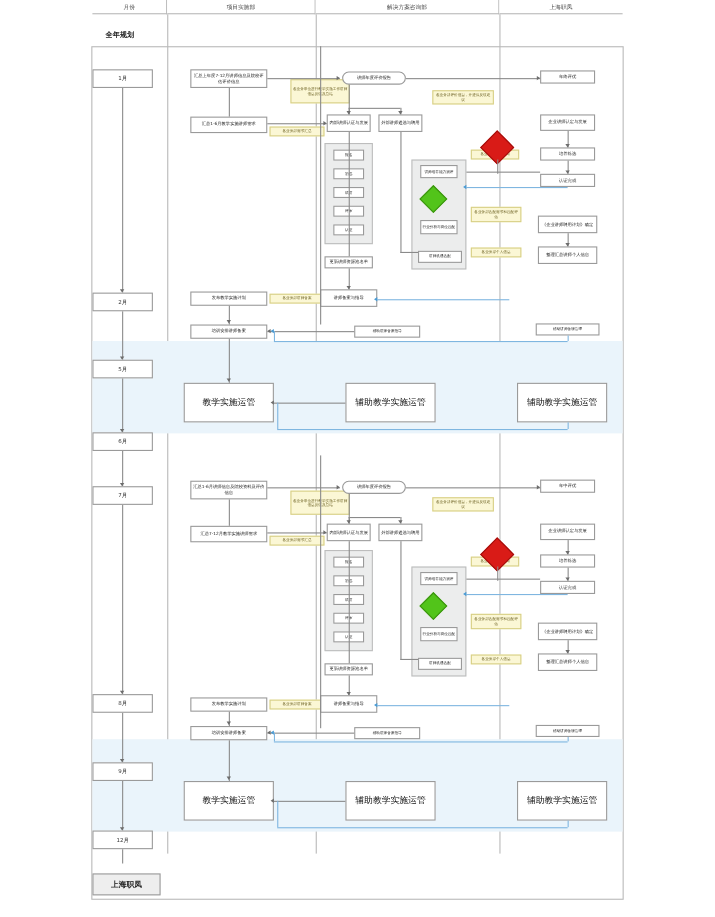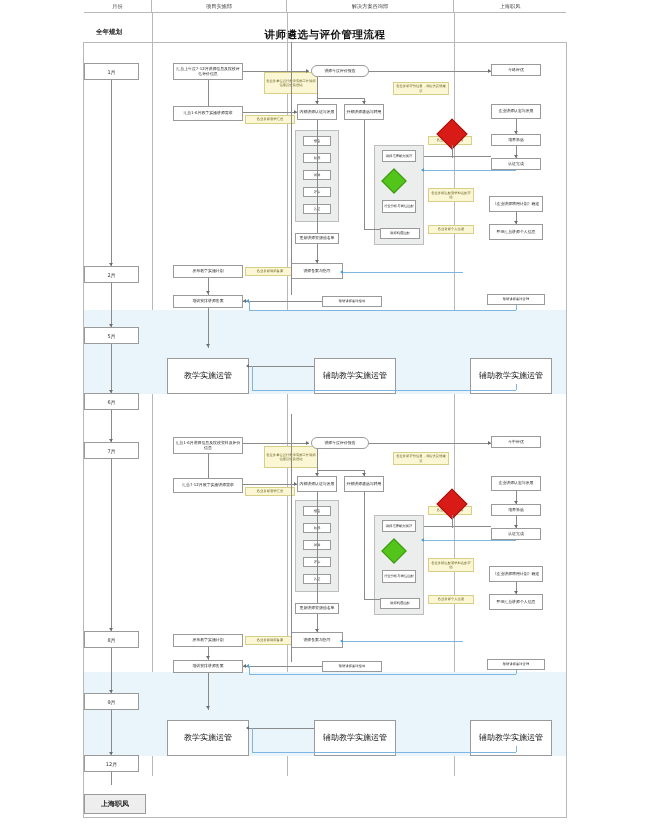--- a/index.html
+++ b/index.html
@@ -74,21 +74,21 @@
     border:1px solid #9a9a9a;background:#ffffff;
     display:flex;align-items:center;justify-content:center;
     text-align:center;line-height:1.25;
     font-size:3.9px;color:#222;padding:1px;
   }
   .node.round{border-radius:8px;}
   .node.note{
     background:#fbf7d5;border:1px solid #d8cf86;color:#6a5f20;
     font-size:3.3px;
   }
-  .node.big{font-size:8px;color:#111;margin-top:10px;}
+  .node.big{font-size:8px;color:#111;}
   .node.tiny{font-size:3.3px;}
   .group{
     position:absolute;box-sizing:border-box;
     border:1px solid #bdbdbd;background:#eceded;
   }
 
   
   .dia{position:absolute;}
   .dia i{
     display:block;width:100%;height:100%;
@@ -111,21 +111,20 @@
   .ar-r{position:absolute;width:0;height:0;border-top:2px solid transparent;border-bottom:2px solid transparent;border-left:3px solid #6d6d6d;}
   .ar-l{position:absolute;width:0;height:0;border-top:2px solid transparent;border-bottom:2px solid transparent;border-right:3px solid #6d6d6d;}
   .ar-d{position:absolute;width:0;height:0;border-left:2px solid transparent;border-right:2px solid transparent;border-top:3px solid #6d6d6d;}
   .ar-l.blue{border-right-color:#4a9bd4;}
 </style>
 </head>
 <body>
 
 <div id="page">
 
-  <div class="doc-title">讲师遴选与评价管理流程</div>
   <div class="plan-label">全年规划</div>
 
   <div class="frame"></div>
 
   <div class="hdr" style="left:84px;width:68px;">月份</div>
   <div class="hdr" style="left:152px;width:135px;">项目实施部</div>
   <div class="hdr" style="left:287px;width:167px;">解决方案咨询部</div>
   <div class="hdr last" style="left:454px;width:112px;">上海职凤</div>
 
   <div class="lane-sep" style="left:152px;height:763px;"></div>

